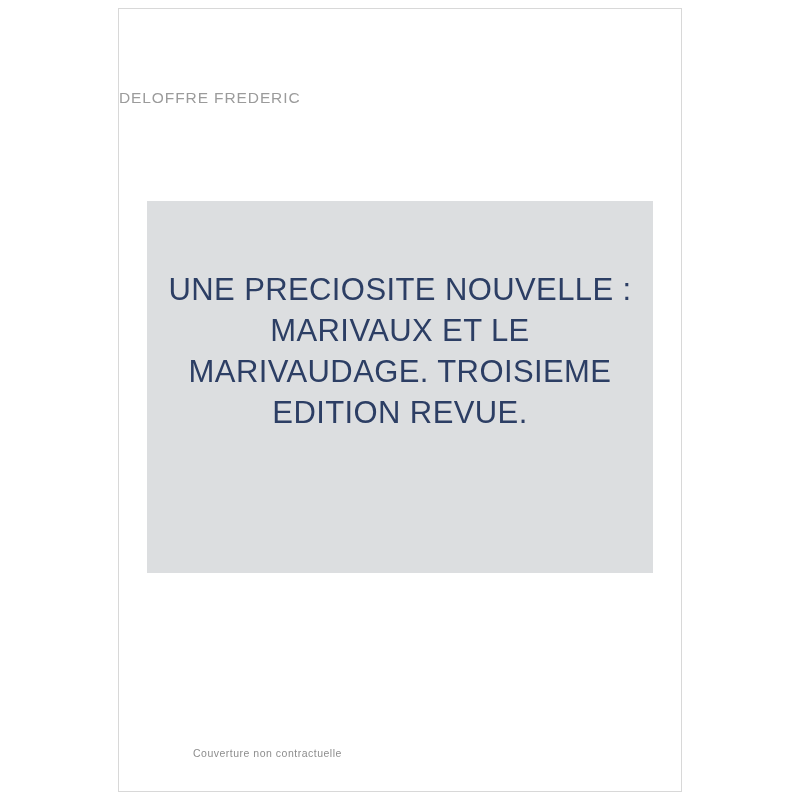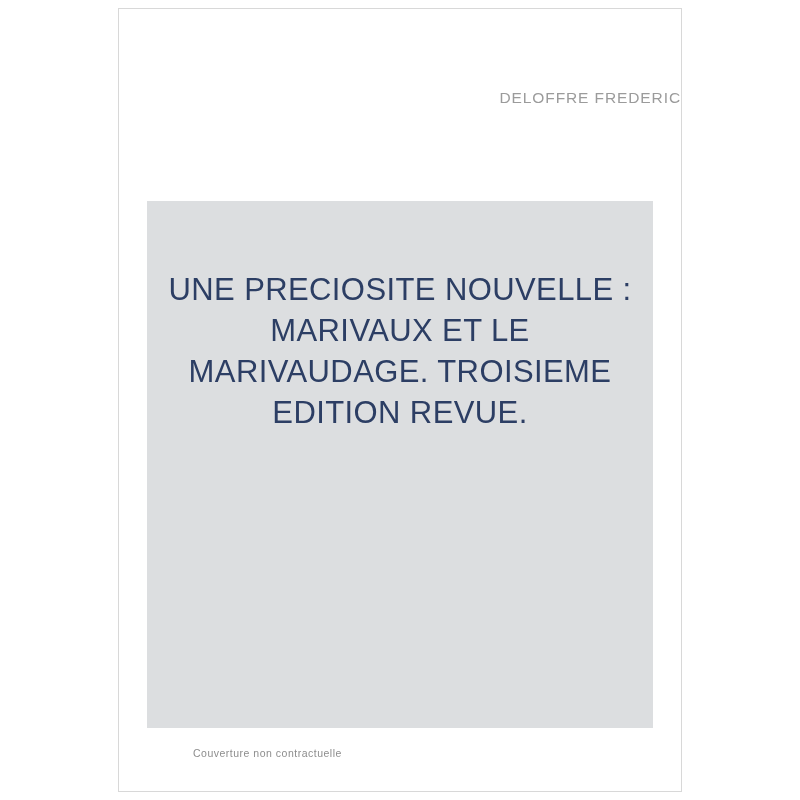--- a/index.html
+++ b/index.html
@@ -32,34 +32,34 @@
     border: 1px solid #d8d8d8;
     box-sizing: border-box;
   }
 
   
   .author-line {
     position: absolute;
     left: 0;
     top: 80px;
     width: 100%;
-    text-align: right;
+    text-align: left;
     font-size: 15.5px;
     letter-spacing: 0.9px;
     color: #9b9b9b;
     font-family: "Liberation Sans", sans-serif;
   }
 
   
   .title-panel {
     position: absolute;
     left: 28px;
     top: 192px;
     width: 506px;
-    height: 527px;
+    height: 372px;
     background: #dcdee0;
   }
 
   .title-text {
     position: absolute;
     left: 18px;
     right: 18px;
     top: 68px;
     text-align: center;
     color: #2c3e64;

